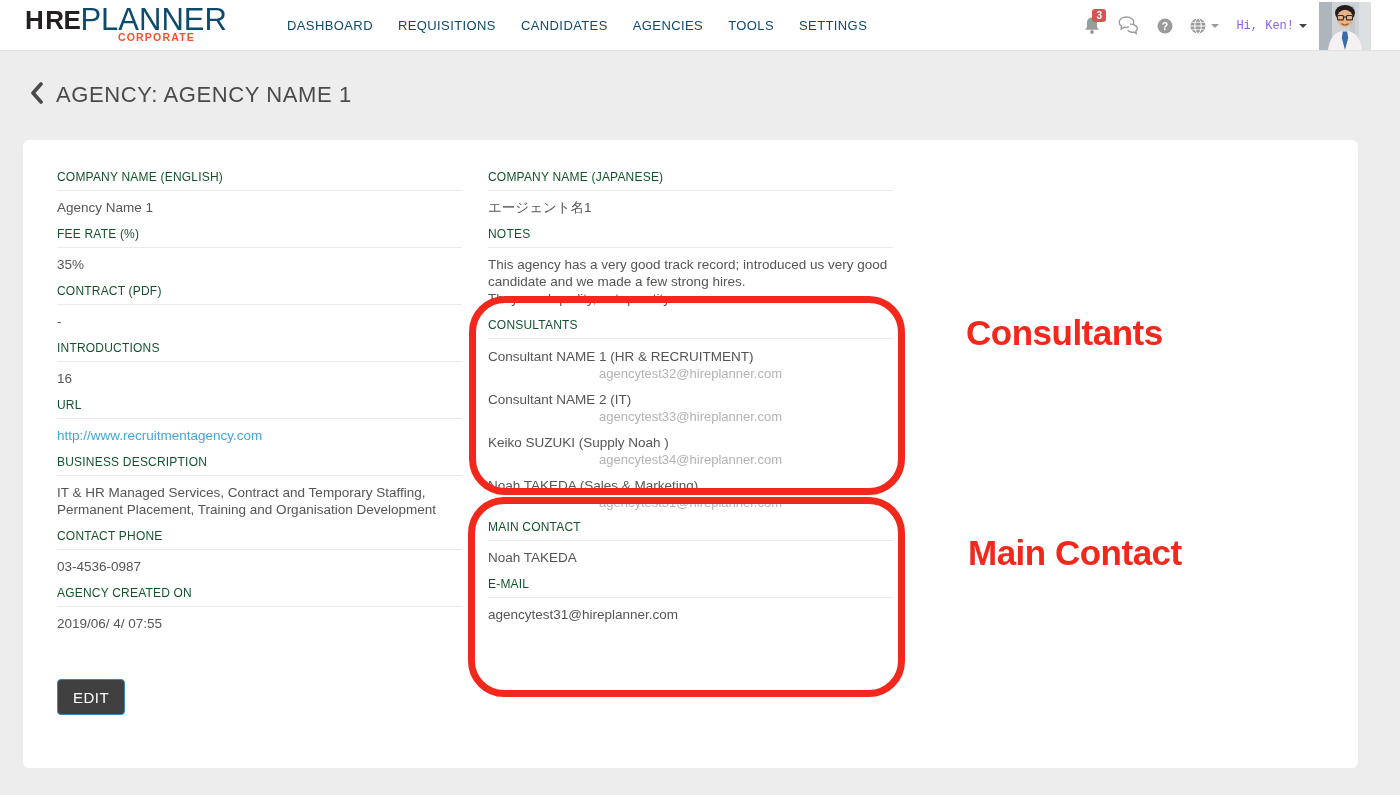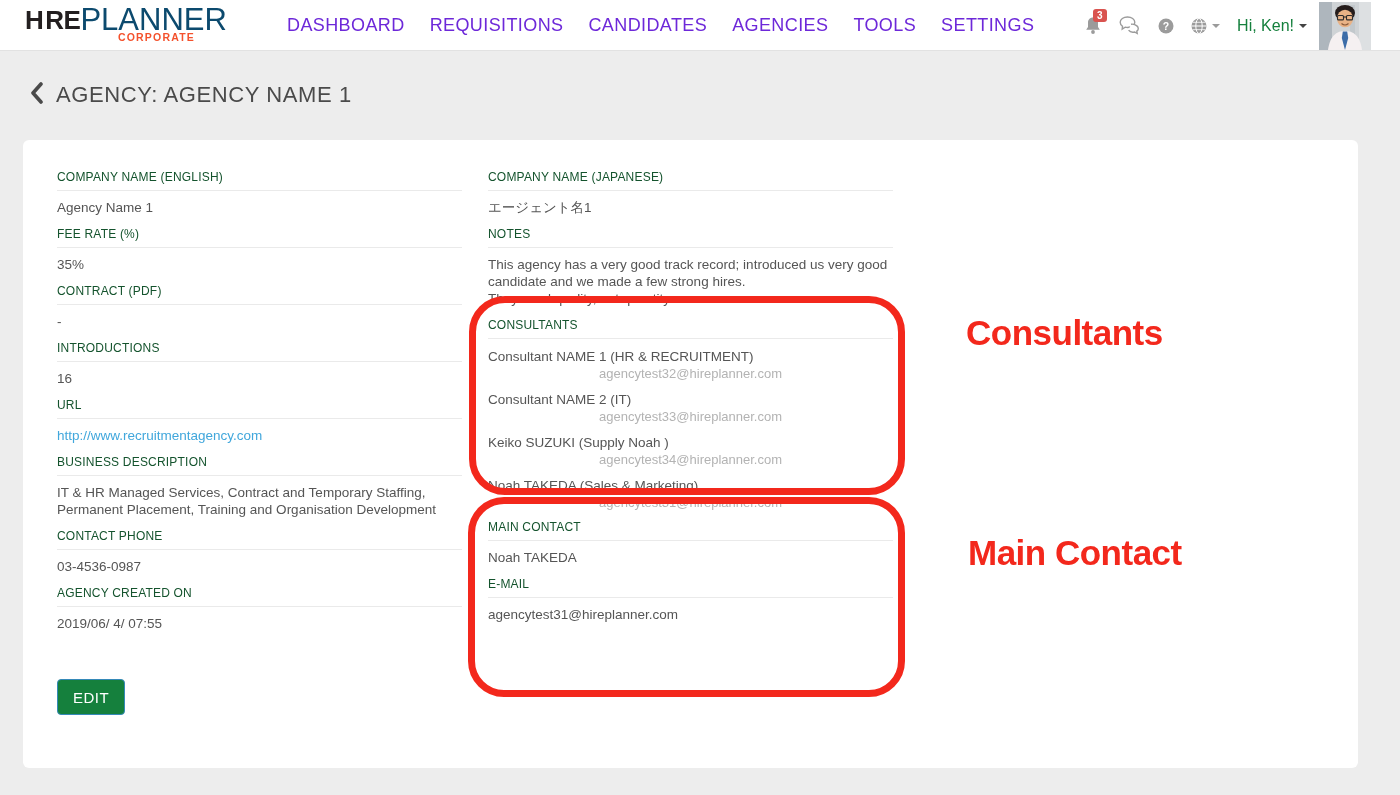--- a/index.html
+++ b/index.html
@@ -18,33 +18,33 @@
   }
   .logo { position: absolute; left: 25px; top: 7px; cursor: pointer; width: 170px; }
   .logo-row { display: flex; align-items: center; height: 26px; }
   .logo-h { font-size: 26px; font-weight: bold; color: #231f20; letter-spacing: -0.5px; line-height: 26px; }
   .logo-tie { margin: 0 1px; display: block; }
   .logo-planner { font-size: 31px; font-weight: normal; color: #0c4a6e; letter-spacing: 0px; line-height: 26px; }
   .logo-tagline { text-align: right; font-size: 10.5px; font-weight: bold; color: #f4512c; letter-spacing: 1.2px; margin-top: -2px; }
 
   .main-nav { position: absolute; left: 287px; top: 0; height: 51px; display: flex; align-items: center; }
   .main-nav a {
-    display: inline-block; margin-right: 25px; font-size: 18px; color: #6d28d9;
+    display: inline-block; margin-right: 25px; font-size: 13px; color: #0c4a6e;
     text-decoration: none; letter-spacing: 0.4px; cursor: pointer;
   }
 
   .header-right { position: absolute; right: 0; top: 0; height: 51px; display: flex; align-items: center; padding-right: 29px; }
   .icon-btn { position: relative; margin-right: 17px; cursor: pointer; display: flex; align-items: center; }
   .badge {
     position: absolute; top: -7px; left: 9px; background: #d9534f; color: #fff;
     font-size: 10px; font-weight: bold; padding: 2px 4px 1px; border-radius: 3px; line-height: 10px;
   }
   .caret { width: 0; height: 0; border-left: 4px solid transparent; border-right: 4px solid transparent; border-top: 4px solid #9b9b9b; margin-left: 5px; }
   .caret.dark { border-top-color: #444; }
-  .greeting { display: flex; align-items: center; font-size: 16px; color: #15803d; margin-right: 12px; cursor: pointer; }
+  .greeting { display: flex; align-items: center; font-size: 12px; color: #8b5cf6; margin-right: 12px; cursor: pointer; font-family: Liberation Mono, monospace; }
   .avatar { width: 52px; height: 48px; overflow: hidden; cursor: pointer; }
 
   
   .title-bar { position: absolute; top: 82px; left: 30px; display: flex; align-items: flex-start; z-index: 2; }
   .back-btn { cursor: pointer; display: flex; align-items: center; margin-right: 12px; }
   .page-title { font-size: 22px; font-weight: normal; color: #4a4a4a; letter-spacing: 0.6px; }
 
   
   .card {
     position: absolute; left: 23px; top: 140px; width: 1335px; height: 628px;
@@ -67,21 +67,21 @@
   .consultant-email { font-size: 13px; color: #b3b3b3; line-height: 17px; text-align: center; }
   .consultants-list { padding-top: 9px; }
 
   .info-box {
     margin-top: 12px; background: #d9edf7; border: 1px solid #c6e6f2; border-radius: 4px;
     padding: 11px 13px; color: #31708f; font-size: 13.5px; line-height: 17px; width: 405px;
   }
 
   .edit-btn {
     position: absolute; left: 34px; top: 539px; min-width: 65px; height: 36px;
-    background: #15803d; border: 1px solid #3589b8; border-radius: 4px;
+    background: #404040; border: 1px solid #3589b8; border-radius: 4px;
     color: #fff; font-size: 15px; letter-spacing: 0.5px; cursor: pointer;
     font-family: "Liberation Sans", sans-serif; padding: 0 15px;
   }
 
   
   .annotations { position: absolute; inset: 0; pointer-events: none; z-index: 10; }
   .ring { position: absolute; border: 7px solid #f3281c; border-radius: 36px; }
   .ring-consultants { left: 469px; top: 296px; width: 436px; height: 199px; }
   .ring-main-contact { left: 468px; top: 497px; width: 437px; height: 200px; }
   .ann-label { position: absolute; font-size: 35px; font-weight: bold; color: #f3281c; letter-spacing: -0.5px; }

